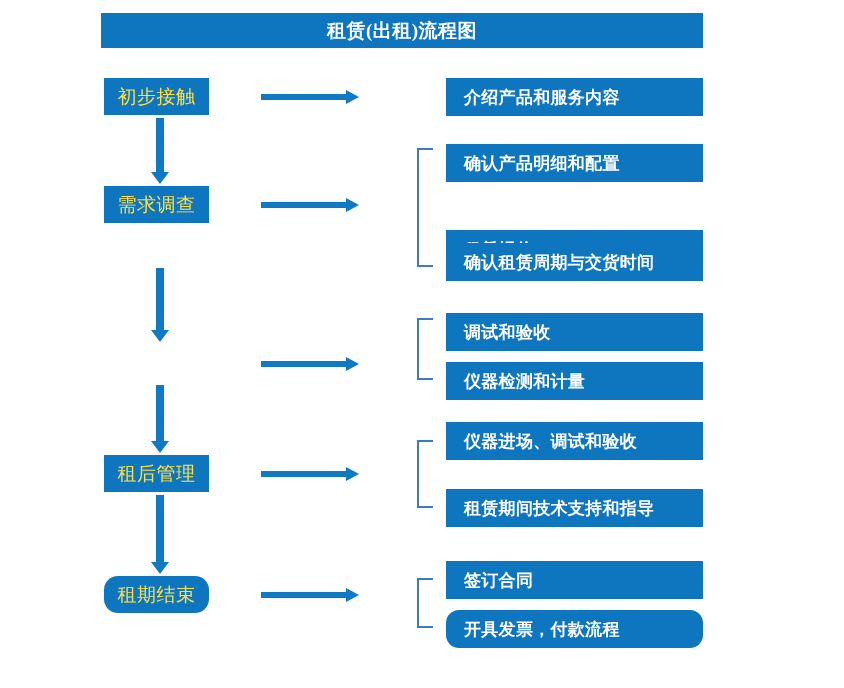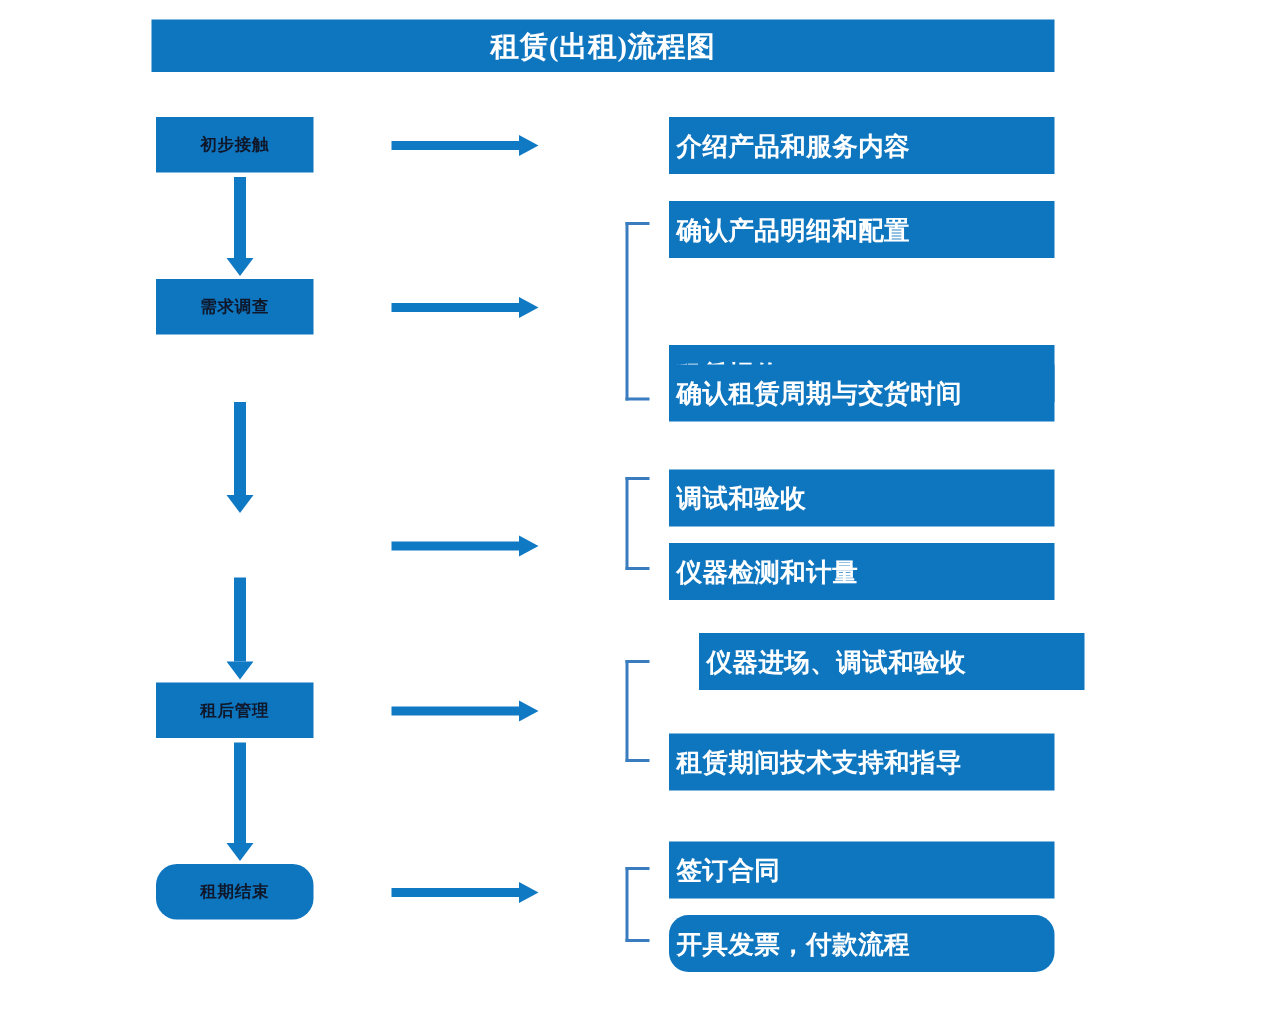--- a/index.html
+++ b/index.html
@@ -38,43 +38,43 @@
     letter-spacing: 0.5px;
   }
 
   
   .stage-box {
     position: absolute;
     left: 104px;
     width: 105px;
     height: 37px;
     background: #0e75bf;
-    color: #0f172a;
-    font-size: 11px;
-    font-weight: bold;
+    color: #fde047;
+    font-size: 19px;
+    font-weight: normal;
     display: flex;
     align-items: center;
     justify-content: center;
     letter-spacing: 0.5px;
   }
 
   
   .task-box {
     position: absolute;
     left: 446px;
     width: 257px;
     height: 38px;
     background: #0e75bf;
     color: #ffffff;
     font-size: 17px;
     font-weight: bold;
     display: flex;
     align-items: center;
     justify-content: flex-start;
-    padding-left: 5px;
+    padding-left: 18px;
     box-sizing: border-box;
     letter-spacing: 0.3px;
   }
 
   
   .h-arrow {
     position: absolute;
     height: 18px;
     width: 100px;
   }
@@ -194,31 +194,31 @@
   <div class="bracket" style="top:148px; height:119px;"></div>
 
   <div class="bracket" style="top:318px; height:62px;"></div>
 
   <div class="bracket" style="top:440px; height:68px;"></div>
 
   <div class="bracket" style="top:578px; height:50px;"></div>
 
   <div class="task-box" style="top:78px;">介绍产品和服务内容</div>
 
-  <div class="task-box" style="top:134px;">确认产品明细和配置</div>
+  <div class="task-box" style="top:144px;">确认产品明细和配置</div>
 
   <div class="task-box" style="top:186px;margin-top:44px;">租赁报价</div>
 
   <div class="task-box" style="top:243px;">确认租赁周期与交货时间</div>
 
   <div class="task-box" style="top:313px;">调试和验收</div>
 
   <div class="task-box" style="top:362px;">仪器检测和计量</div>
 
-  <div class="task-box" style="top:422px;margin-left:20px;">仪器进场、调试和验收</div>
+  <div class="task-box" style="top:422px;">仪器进场、调试和验收</div>
 
   <div class="task-box" style="top:489px;font-family:Liberation Mono, monospace;">租赁期间技术支持和指导</div>
 
   <div class="task-box" style="top:561px;">签订合同</div>
 
   <div class="task-box" style="top:610px;border-radius:13px;">开具发票，付款流程</div>
 
 </div>
 
 </body></html>

